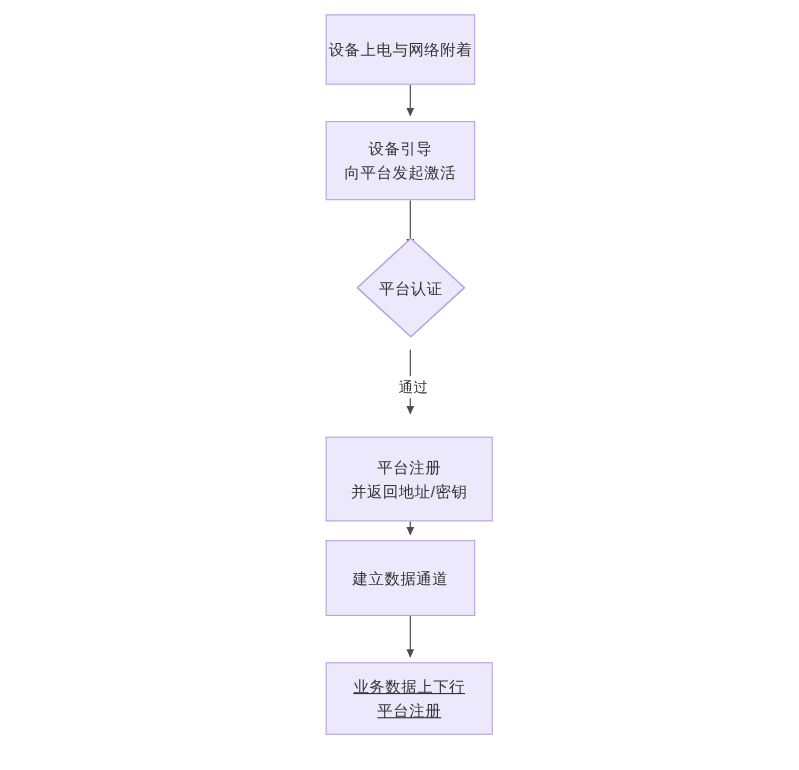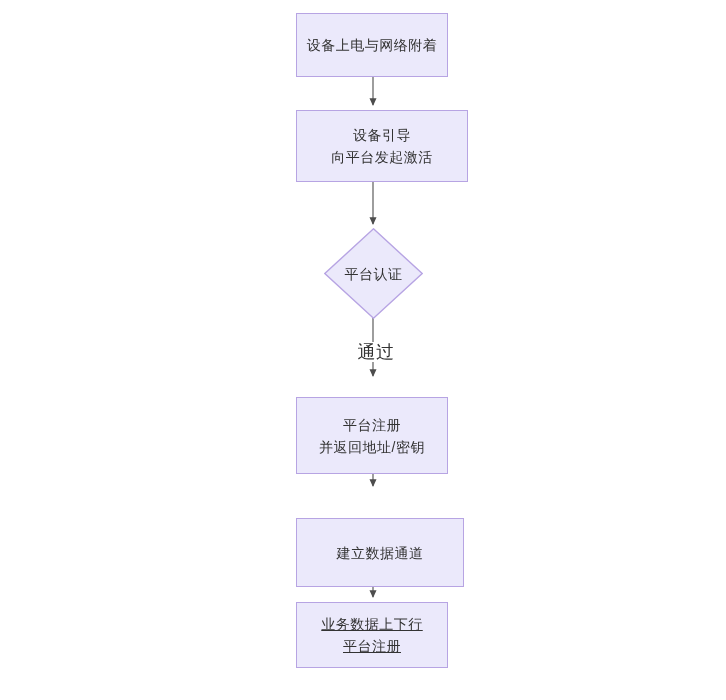--- a/index.html
+++ b/index.html
@@ -66,21 +66,21 @@
     z-index: 2;
     color: #333333;
     font-size: 14px;
     letter-spacing: 0.5px;
     white-space: nowrap;
   }
   .edge-label {
     position: absolute;
     background: #ffffff;
     color: #333333;
-    font-size: 18px;
+    font-size: 13px;
     line-height: 18px;
     letter-spacing: 0.5px;
     padding: 1px 3px;
     white-space: nowrap;
     text-align: center;
   }
 </style>
 </head>
 <body>
 
@@ -97,44 +97,44 @@
 
     <line x1="373" y1="182" x2="373" y2="224" stroke="#4d4d4d" stroke-width="1.1" marker-end="url(#arrowhead)"></line>
 
     <line x1="373" y1="318" x2="373" y2="376" stroke="#4d4d4d" stroke-width="1.1" marker-end="url(#arrowhead)"></line>
 
     <line x1="373" y1="458" x2="373" y2="486" stroke="#4d4d4d" stroke-width="1.1" marker-end="url(#arrowhead)"></line>
 
     <line x1="373" y1="560" x2="373" y2="597" stroke="#4d4d4d" stroke-width="1.1" marker-end="url(#arrowhead)"></line>
   </svg>
 
-  <div class="node process" style="left:296px; top:13px; width:152px; height:64px;">
+  <div class="node process" style="left:296px; top:13px; width:136px; height:64px;">
     <span class="node-line">设备上电与网络附着</span>
   </div>
 
-  <div class="node process" style="left:296px; top:110px; width:172px; height:72px;">
+  <div class="node process" style="left:296px; top:110px; width:136px; height:72px;">
     <span class="node-line">设备引导</span>
     <span class="node-line">向平台发起激活</span>
   </div>
 
-  <div class="node decision" style="left:324px; top:228px; width:99px; height:91px;">
+  <div class="node decision" style="left:324px; top:216px; width:99px; height:91px;">
     <svg class="diamond-shape" viewBox="0 0 99 91" preserveAspectRatio="none">
       <polygon points="49.5,0.8 98.2,45.5 49.5,90.2 0.8,45.5" fill="#ebe9fb" stroke="#b7a4e3" stroke-width="1.4"></polygon>
     </svg>
     <span class="diamond-label">平台认证</span>
   </div>
 
   <div class="edge-label" style="left:351px; top:342px; width:44px;">通过</div>
 
   <div class="node process" style="left:296px; top:381px; width:152px; height:77px;margin-top:16px;">
     <span class="node-line">平台注册</span>
     <span class="node-line">并返回地址/密钥</span>
   </div>
 
-  <div class="node process" style="left:296px; top:518px; width:168px; height:69px;">
+  <div class="node process" style="left:296px; top:491px; width:136px; height:69px;">
     <span class="node-line">建立数据通道</span>
   </div>
 
   <div class="node process" style="left:296px; top:602px; width:152px; height:66px;text-decoration:underline;">
     <span class="node-line">业务数据上下行</span>
     <span class="node-line">平台注册</span>
   </div>
 
 </div>
 

